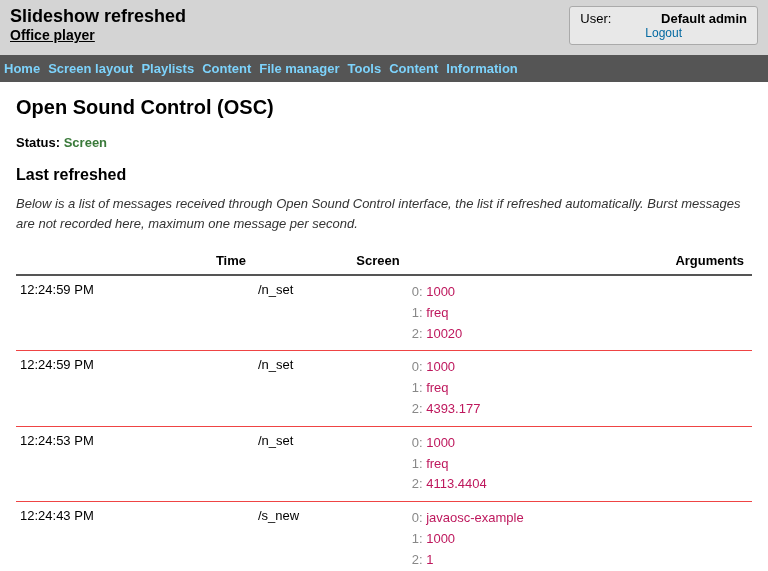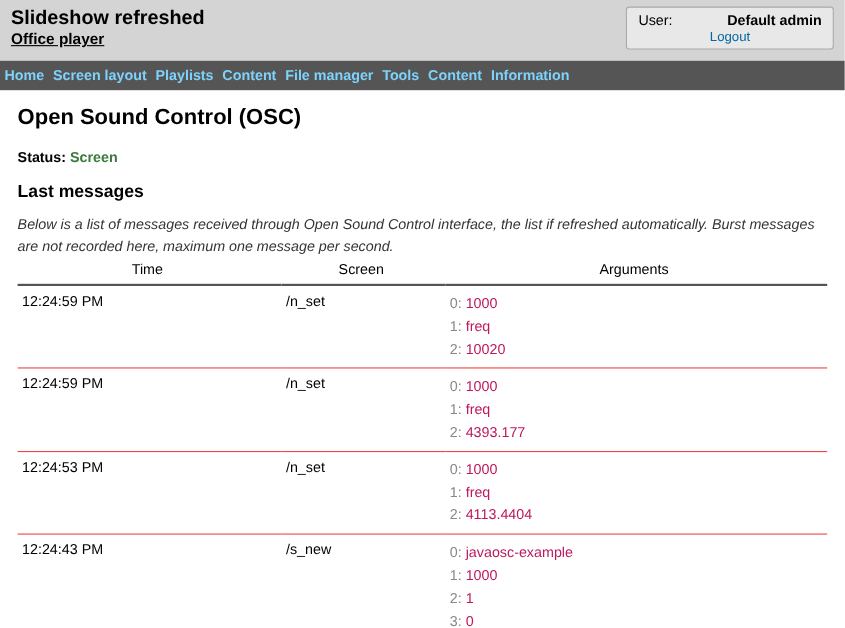--- a/index.html
+++ b/index.html
@@ -74,34 +74,35 @@
 
     .section-title {
       font-size: 16px;
       font-weight: bold;
       margin-bottom: 10px;
     }
     .description {
       font-style: italic;
       font-size: 13px;
       color: #333;
+      margin-bottom: 16px;
       line-height: 1.5;
     }
 
     
     .osc-table {
       width: 100%;
       border-collapse: collapse;
     }
     .osc-table thead tr {
       border-bottom: 2px solid #555;
     }
     .osc-table th {
-      text-align: center;
-      font-weight: normal;
+      text-align: right;
+      font-weight: bold;
       padding: 4px 8px 6px 4px;
       font-size: 13px;
     }
     .osc-table tbody tr {
       border-bottom: 1px solid #ef4444;
       vertical-align: top;
     }
     .osc-table td {
       padding: 6px 8px 6px 4px;
       font-size: 13px;
@@ -144,21 +145,21 @@
   </nav>
 
 <div class="content">
   <div class="page-title">Open Sound Control (OSC)</div>
 
   <div class="status-line">
     <span class="status-label">Status:</span>
     <span class="status-value">Screen</span>
   </div>
 
-  <div class="section-title">Last messages</div>
+  <div class="section-title">Last refreshed</div>
 
   <div class="description">Below is a list of messages received through Open Sound Control interface, the list if refreshed automatically. Burst messages are not recorded here, maximum one message per second.</div>
 
   <table class="osc-table">
     <thead>
       <tr>
 
       <th>Time</th>
           <th>Screen</th>
           <th>Arguments</th>

